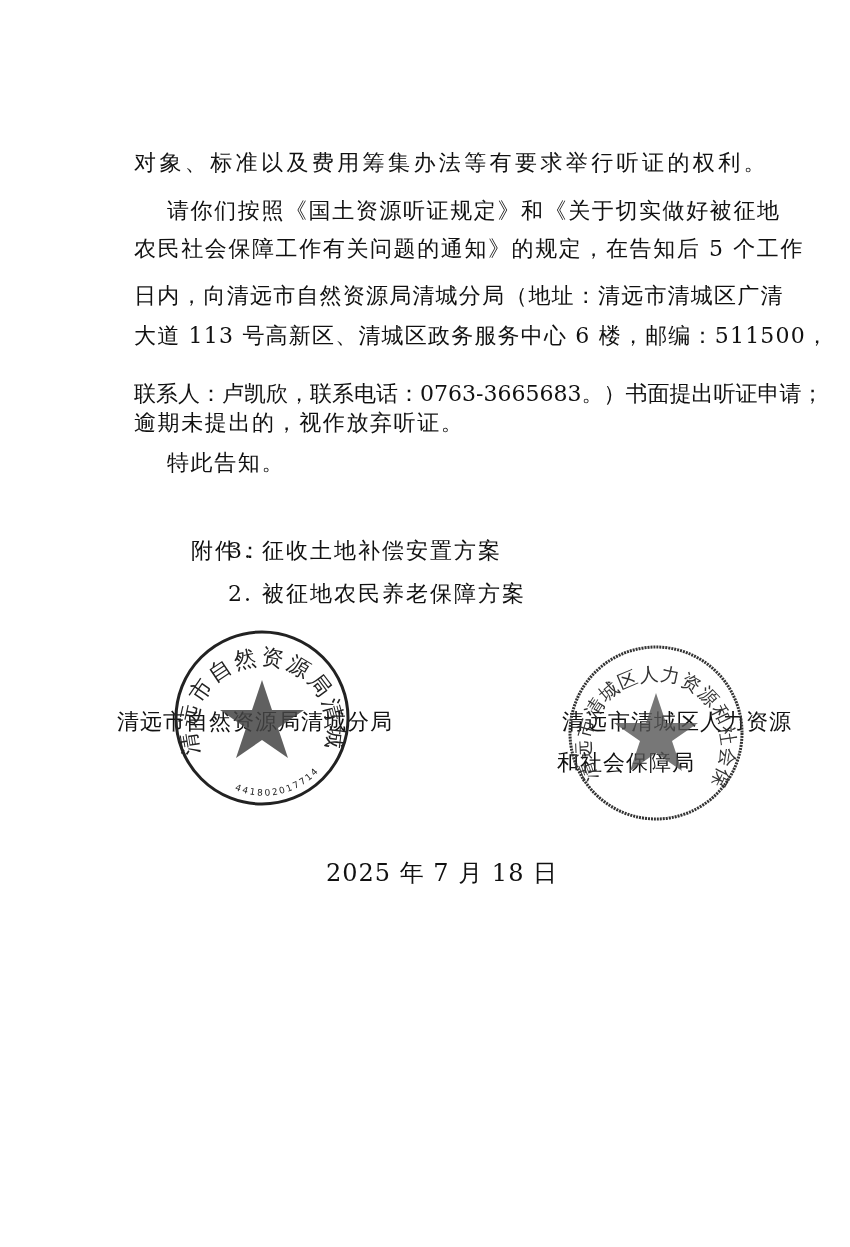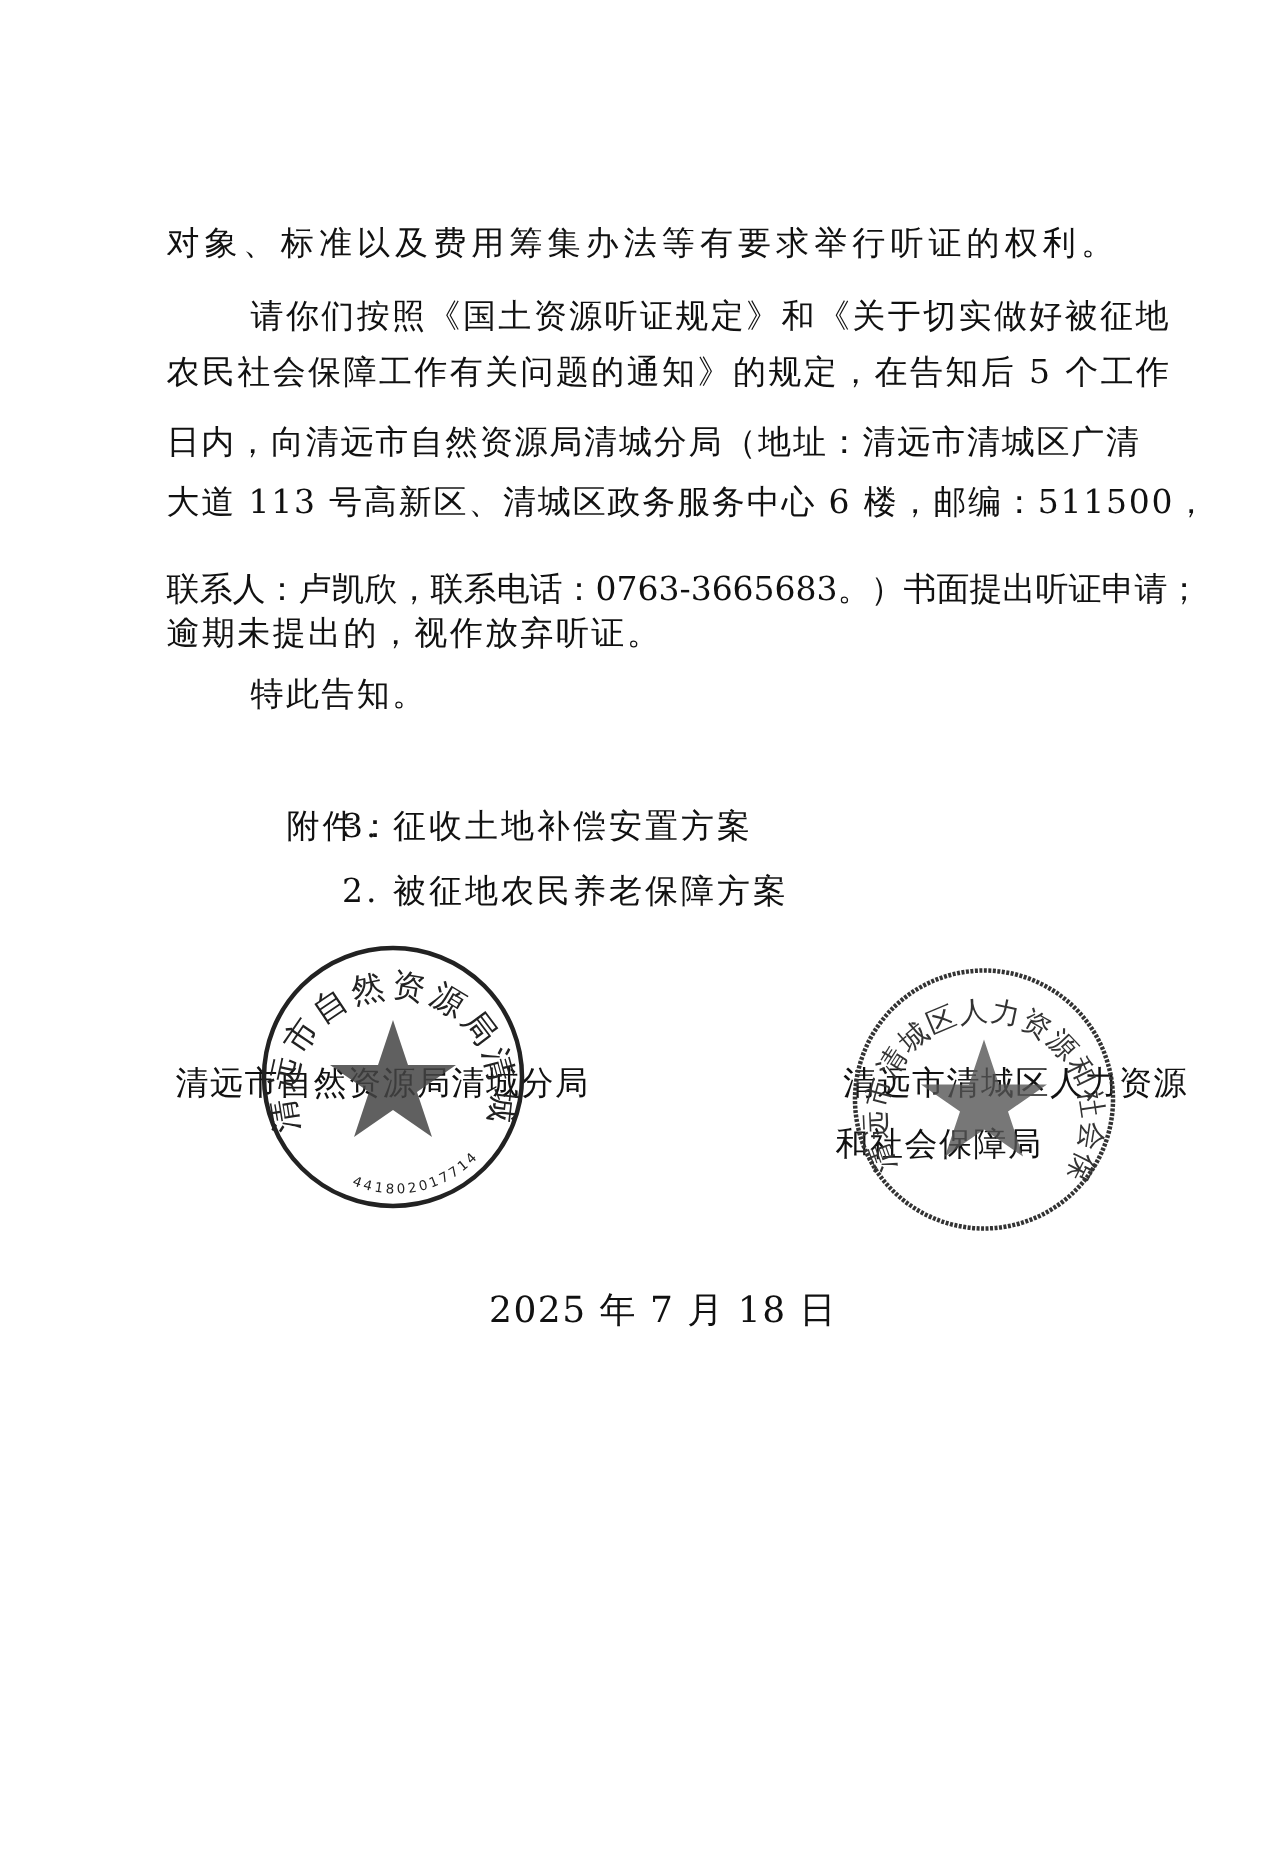--- a/index.html
+++ b/index.html
@@ -1,18 +1,18 @@
 <!DOCTYPE html>
 <html><head>
 <meta charset="utf-8">
 <style>
   html, body { margin:0; padding:0; background:#ffffff; }
   body { width:850px; height:1247px; position:relative; overflow:hidden;
          font-family:"DejaVu Serif", "Liberation Serif", serif; color:#111; }
-  .line { position:absolute; left:111px; white-space:nowrap; font-size:22px;
+  .line { position:absolute; left:134px; white-space:nowrap; font-size:22px;
           letter-spacing:3.4px; line-height:26px; }
   .indent { left:167px;font-family:Liberation Mono, monospace; }
   .attach-label { position:absolute; left:163px; font-size:22px; letter-spacing:2px; white-space:nowrap; }
   .attach-item { position:absolute; left:228px; font-size:22px; letter-spacing:2px; white-space:nowrap; }
   .signer { position:absolute; font-size:22px; letter-spacing:1px; white-space:nowrap; z-index:1; }
   .date { position:absolute; left:326px; top:857px; font-size:24px; letter-spacing:1px; white-space:nowrap; }
   .stamp { position:absolute; z-index:2; pointer-events:none; }
 </style>
 </head>
 <body>

